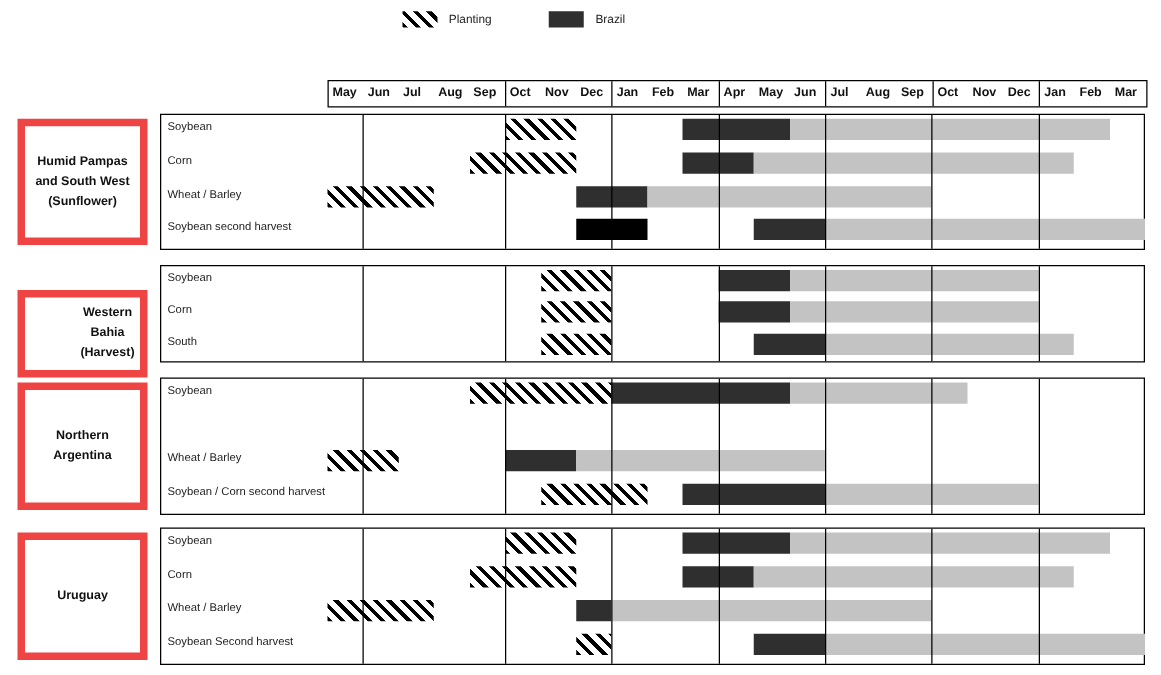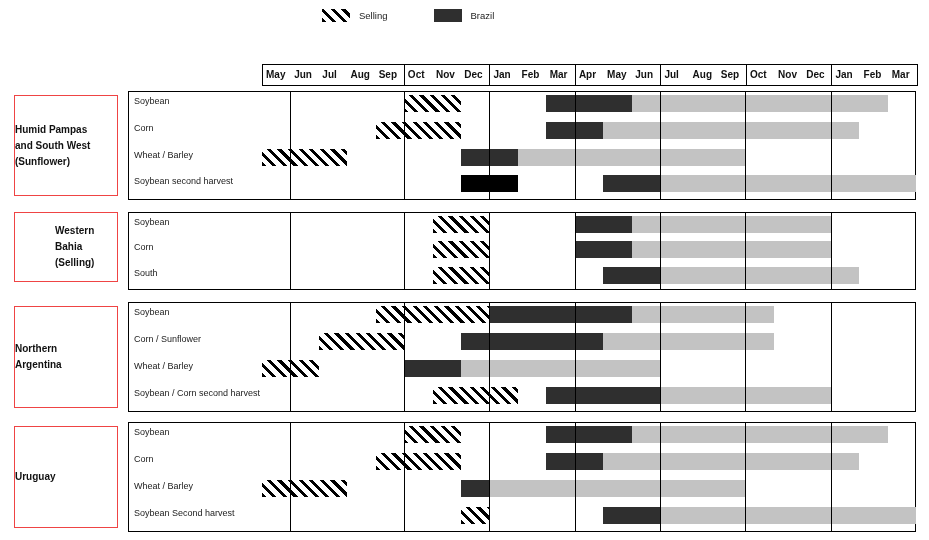--- a/index.html
+++ b/index.html
@@ -13,42 +13,42 @@
   .swatch.harvest{background:#2f2f2f;}
   .swatch.storage{background:#c3c3c3;}
   .legend-label{font-size:9.5px;color:#222;}
   
   .month-header{position:absolute;left:262px;top:64px;width:654px;height:20px;display:flex;
                 border:1px solid #000;border-width:1px 1px 1px 1px;box-sizing:content-box;}
   .month-cell{flex:1 0 0;font-size:10px;font-weight:bold;line-height:19px;padding-left:3px;
               box-sizing:border-box;overflow:hidden;white-space:nowrap;}
   .month-cell.gb{border-left:1px solid #000;}
   
-  .region-label-box{position:absolute;left:14px;width:104px;border:1px solid #ef4444;box-sizing:border-box;
-                    display:flex;flex-direction:column;justify-content:center;text-align:left;
+  .region-label-box{position:absolute;left:14px;width:104px;border:6px solid #ef4444;box-sizing:border-box;
+                    display:flex;flex-direction:column;justify-content:center;text-align:center;
                     font-size:10px;font-weight:bold;line-height:16px;background:#fff;}
   .region-chart{position:absolute;left:128px;width:788px;border:1px solid #000;box-sizing:border-box;background:#fff;}
   .grid-line{position:absolute;top:0;bottom:0;width:1px;background:#000;z-index:3;}
   .crop-row{position:absolute;left:0;right:0;}
   .crop-label{position:absolute;left:5px;top:4px;font-size:9px;color:#222;z-index:4;white-space:nowrap;}
   .track{position:absolute;left:133px;top:0;bottom:0;width:654px;}
   .bar{position:absolute;top:3px;height:17px;z-index:2;}
   .bar.planting{background:repeating-linear-gradient(45deg,#000 0 3px,#fff 3px 7.5px);}
   .bar.planting_solid{background:#000;}
   .bar.harvest{background:#2f2f2f;}
   .bar.storage{background:#c3c3c3;}
 </style>
 </head>
 <body>
 
 <div class="canvas">
   <div class="legend" id="legend">
       <div class="legend-item">
         <span class="swatch planting"></span>
-        <span class="legend-label">Selling</span>
+        <span class="legend-label">Planting</span>
       </div>
       <div class="legend-item">
         <span class="swatch harvest"></span>
         <span class="legend-label">Brazil</span>
       </div>
     </div>
   <div class="month-header" id="month-header">
       <div class="month-cell">May</div>
       <div class="month-cell">Jun</div>
       <div class="month-cell">Jul</div>
@@ -113,23 +113,23 @@
         </div>
         <div class="crop-row" style="top: 80.25px; height: 26.75px;">
           <span class="crop-label">Soybean second harvest</span>
           <div class="track">
             <div class="bar planting_solid" style="left: 199.043px; width: 56.8696px;"></div>
             <div class="bar harvest" style="left: 341.217px; width: 56.8696px;"></div>
             <div class="bar storage" style="left: 398.087px; width: 255.913px;"></div>
           </div>
         </div>
       </div>
-      <div class="region-label-box" style="top: 212px; height: 70px; padding-left: 40px;">
+      <div class="region-label-box" style="top: 232px; height: 70px; padding-left: 40px;">
         <div>Western Bahia</div>
-        <div>(Selling)</div>
+        <div>(Harvest)</div>
       </div>
       <div class="region-chart" style="top: 212px; height: 78px;">
         <div class="grid-line" style="left: 161.435px;"></div>
         <div class="grid-line" style="left: 275.174px;"></div>
         <div class="grid-line" style="left: 360.478px;"></div>
         <div class="grid-line" style="left: 445.783px;"></div>
         <div class="grid-line" style="left: 531.087px;"></div>
         <div class="grid-line" style="left: 616.391px;"></div>
         <div class="grid-line" style="left: 701.696px;"></div>
         <div class="crop-row" style="top: 0px; height: 25.3333px;">
@@ -168,28 +168,20 @@
         <div class="grid-line" style="left: 445.783px;"></div>
         <div class="grid-line" style="left: 531.087px;"></div>
         <div class="grid-line" style="left: 616.391px;"></div>
         <div class="grid-line" style="left: 701.696px;"></div>
         <div class="crop-row" style="top: 0px; height: 27px;">
           <span class="crop-label">Soybean</span>
           <div class="track">
             <div class="bar planting" style="left: 113.739px; width: 113.739px;"></div>
             <div class="bar harvest" style="left: 227.478px; width: 142.174px;"></div>
             <div class="bar storage" style="left: 369.652px; width: 142.174px;"></div>
-          </div>
-        </div>
-        <div class="crop-row" style="top: 27px; height: 27px;">
-          <span class="crop-label">Corn / Sunflower</span>
-          <div class="track">
-            <div class="bar planting" style="left: 56.8696px; width: 85.3043px;"></div>
-            <div class="bar harvest" style="left: 199.043px; width: 142.174px;"></div>
-            <div class="bar storage" style="left: 341.217px; width: 170.609px;"></div>
           </div>
         </div>
         <div class="crop-row" style="top: 54px; height: 27px;">
           <span class="crop-label">Wheat / Barley</span>
           <div class="track">
             <div class="bar planting" style="left: 0px; width: 56.8696px;"></div>
             <div class="bar harvest" style="left: 142.174px; width: 56.8696px;"></div>
             <div class="bar storage" style="left: 199.043px; width: 199.043px;"></div>
           </div>
         </div>

